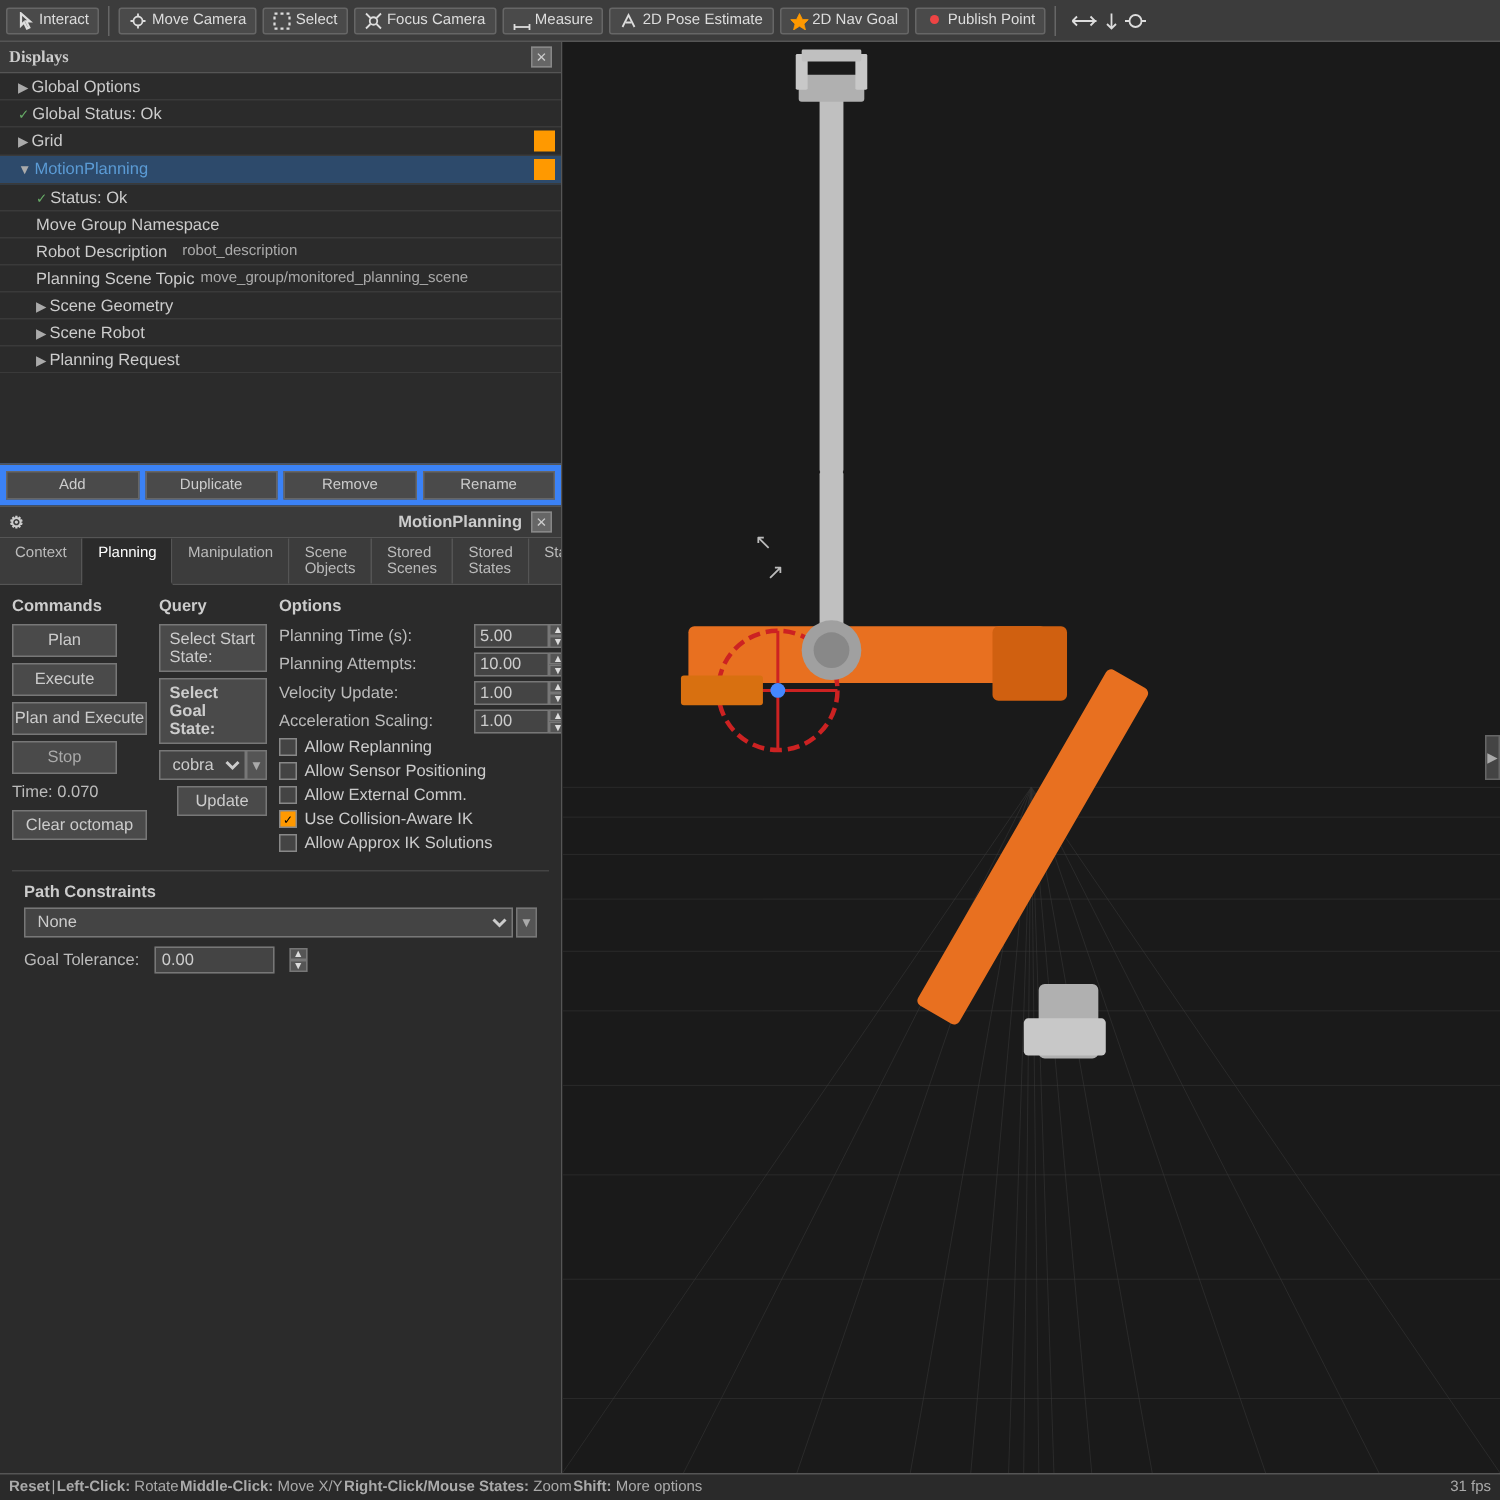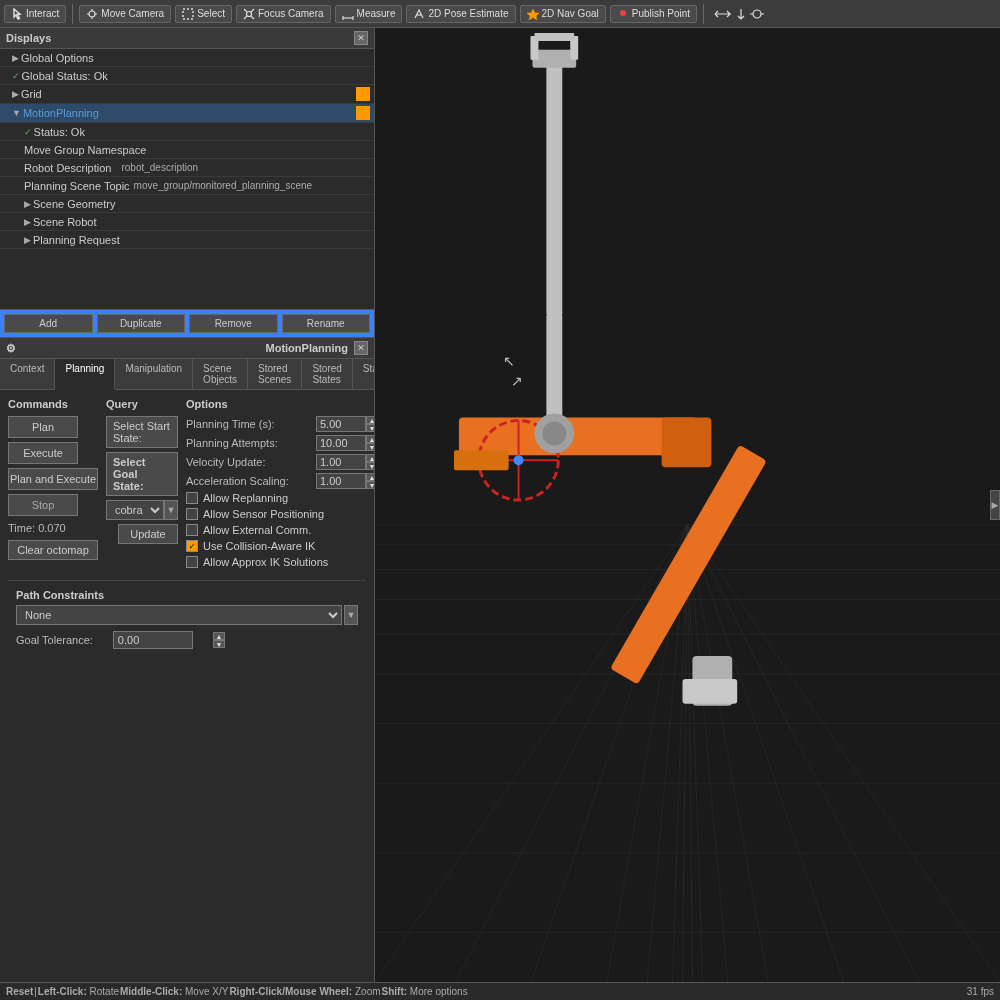--- a/index.html
+++ b/index.html
@@ -67,21 +67,21 @@
     }
     #displays-header {
       background: #3a3a3a;
       border-bottom: 1px solid #555;
       padding: 3px 6px;
       display: flex;
       align-items: center;
       justify-content: space-between;
       flex-shrink: 0;
     }
-    #displays-header span { font-size: 11px; font-weight: bold; color: #ccc; }
+    #displays-header span { font-size: 11px; font-weight: bold; color: #ccc; font-family: Liberation Serif, serif; }
     #displays-close {
       width: 14px; height: 14px;
       background: #666;
       border: 1px solid #888;
       cursor: pointer;
       display: flex; align-items: center; justify-content: center;
       font-size: 9px; color: #ccc;
     }
     #displays-tree {
       overflow-y: auto;
@@ -300,21 +300,21 @@
     .section-label { color: #ccc; font-size: 11px; font-weight: bold; margin-bottom: 4px; }
     .constraint-row { display: flex; align-items: center; margin-bottom: 6px; }
     .constraint-select {
       flex: 1;
       background: #444;
       border: 1px solid #777;
       color: #ccc;
       padding: 2px 4px;
       font-size: 11px;
     }
-    .tolerance-row { display: flex; align-items: center; gap: 20px; }
+    .tolerance-row { display: flex; align-items: center; gap: 10px; }
     .tol-label { color: #bbb; font-size: 11px; }
     .tol-input {
       width: 80px;
       background: #444;
       border: 1px solid #777;
       color: #ccc;
       padding: 2px 4px;
       font-size: 11px;
     }
 
@@ -742,21 +742,21 @@
   <span class="status-item">|</span>
   <span class="status-item">
     <span class="status-bold">Left-Click:</span>
     <span>Rotate</span>
   </span>
   <span class="status-item">
     <span class="status-bold">Middle-Click:</span>
     <span>Move X/Y</span>
   </span>
   <span class="status-item">
-    <span class="status-bold">Right-Click/Mouse Wheel:</span>
+    <span class="status-bold">Right-Click/Mouse States:</span>
     <span>Zoom</span>
   </span>
   <span class="status-item">
     <span class="status-bold">Shift:</span>
     <span>More options</span>
   </span>
   <span style="margin-left:auto;">31 fps</span>
 </div>
 
 </body></html>

